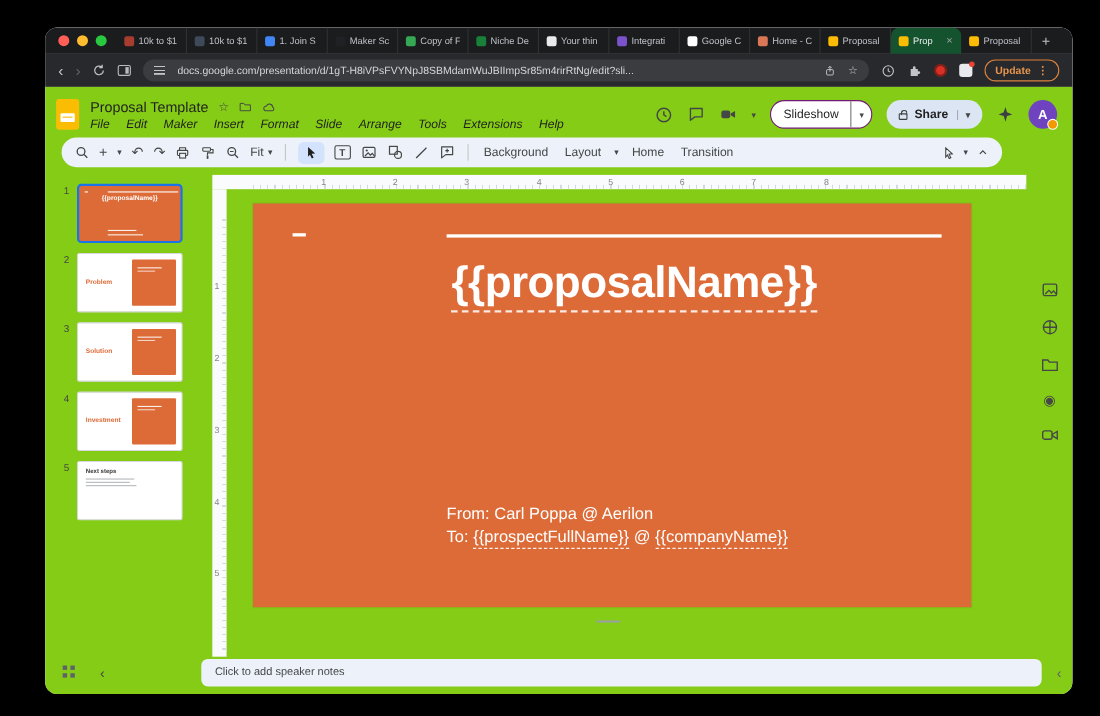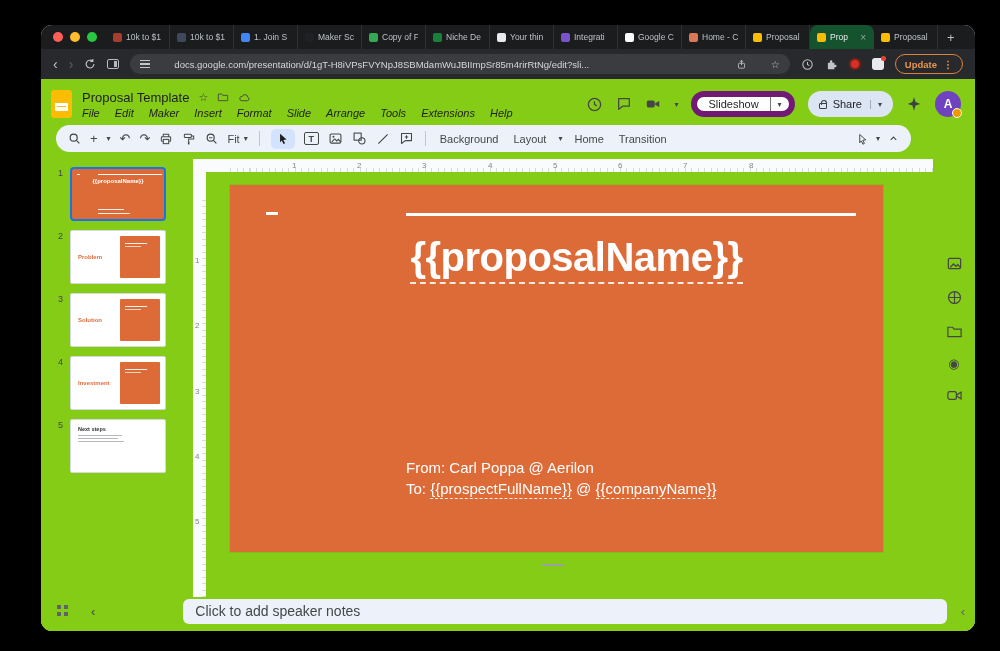--- a/index.html
+++ b/index.html
@@ -23,21 +23,21 @@
   .tab-label { overflow:hidden; white-space:nowrap; flex:1; }
   .tab-close { font-size:10px; color:#9aa0a6; flex:none; }
   .newtab { display:flex; align-items:center; padding:0 9px; color:#bdc1c6; font-size:13px; }
 
   
   .urlrow { height:30px; background:#28292c; display:flex; align-items:center; padding:0 12px; gap:11px; flex:none; }
   .nav { font-size:14px; color:#c2c4c7; line-height:1; }
   .nav.fwd { color:#5f6266; }
   .panel-ico { width:12px; height:10px; border:1.2px solid #b9bbbe; border-radius:2px; position:relative; }
   .panel-ico::before { content:""; position:absolute; right:1.5px; top:1px; bottom:1px; width:3px; background:#b9bbbe; }
-  .urlpill { flex:1; display:flex; align-items:center; gap:24px; height:20px; background:#3a3c40;
+  .urlpill { flex:1; display:flex; align-items:center; gap:11px; height:20px; background:#3a3c40;
              border-radius:10px; padding:0 10px; min-width:0; }
   .tune { width:10px; height:8px; flex:none;
           background:linear-gradient(#c2c4c7 0 1.2px, transparent 1.2px 3.4px, #c2c4c7 3.4px 4.6px,
                      transparent 4.6px 6.8px, #c2c4c7 6.8px 8px); }
   .url-text { flex:1; font-size:9.5px; color:#d5d7da; white-space:nowrap; overflow:hidden; }
   .pill-star { color:#c2c4c7; font-size:10px; }
   .ext-dark { width:12px; height:12px; border-radius:3px; background:#e8eaed; position:relative; }
   .ext-dark::after { content:""; position:absolute; width:5px; height:5px; background:#ea4335; border-radius:50%; right:-2px; top:-2px; }
   .ext-red { width:12px; height:12px; border-radius:50%; background:#d93025; border:2.5px solid #7c2019; }
   .update-pill { display:flex; align-items:center; gap:6px; border:1.5px solid #d9823c; color:#e8954e;
@@ -51,26 +51,26 @@
   .slides-logo .logo-band { position:absolute; left:4px; right:4px; top:13px; height:8px; background:#fff; border-radius:1px; }
   .slides-logo .logo-band::after { content:""; position:absolute; left:2px; right:2px; top:2.5px; height:1.5px; background:#fbbc04; }
   .header-center { flex:1; display:flex; flex-direction:column; gap:2px; min-width:0; }
   .title-row { display:flex; align-items:center; gap:9px; font-size:13px; color:#1f1f1f; }
   .hicon { color:#444746; font-size:11px; display:flex; align-items:center; }
   .menu-row { display:flex; gap:15px; font-size:11px; color:#1f1f1f; }
   .menu-row span { cursor:default;font-style:italic; }
   .header-right { display:flex; align-items:center; gap:13px; }
   .hr-ico { display:flex; align-items:center; color:#444746; }
   .dd { font-size:8px; color:#444746; }
-  .slideshow-btn { display:flex; align-items:center; height:26px; border:6px solid #701a75; border-radius:13px;
+  .slideshow-btn { display:flex; align-items:center; height:26px; border:1px solid #701a75; border-radius:13px;
                    overflow:hidden; font-size:11px; color:#1f1f1f; background:#fff; }
   .ss-main { padding:0 11px; display:flex; align-items:center; height:100%; border-right:1px solid #747775; }
   .ss-arrow { padding:0 7px; display:flex; align-items:center; height:100%; }
   .share-btn { display:flex; align-items:center; gap:6px; height:26px; background:#dce5f3; border-radius:13px;
-               padding:0 11px; font-size:11px; color:#1f1f1f; font-weight:normal; }
+               padding:0 11px; font-size:11px; color:#1f1f1f; font-weight:bold; }
   .lock { width:8px; height:6px; border:1.2px solid #3c4043; border-radius:1px; position:relative; margin-top:3px; }
   .lock::before { content:""; position:absolute; left:1px; top:-4px; width:4px; height:4px;
                   border:1.2px solid #3c4043; border-bottom:none; border-radius:3px 3px 0 0; }
   .share-dd { border-left:1px solid rgba(0,0,0,.25); padding-left:7px; margin-left:2px; display:flex; align-items:center; }
   .avatar { width:26px; height:26px; border-radius:50%; background:#6f43c0; color:#fff; font-size:12px; font-weight:bold;
             display:flex; align-items:center; justify-content:center; position:relative; }
   .avatar::after { content:""; position:absolute; width:8px; height:8px; background:#f29900; border-radius:50%;
                    right:-1px; bottom:-1px; border:1.5px solid #f9fbfd; }
 
   
@@ -132,21 +132,21 @@
 
   .rail { width:42px; flex:none; display:flex; flex-direction:column; align-items:center; padding-top:96px; gap:17px; color:#444746; }
   .rail-glyph { font-size:13px; color:#444746; line-height:1; }
 
   
   .notes-row { height:34px; display:flex; align-items:center; padding:0 10px 6px 16px; flex:none; }
   .grid-icon { width:4px; height:4px; background:#5f6368; box-shadow:7px 0 #5f6368, 0 7px #5f6368, 7px 7px #5f6368;
                margin:-4px 8px 4px 0; }
   .notes-chev { margin-left:22px; color:#444746; font-size:13px; }
   .notes-bar { margin-left:88px; flex:1; height:25px; background:#edf2fa; border-radius:6px;
-               display:flex; align-items:center; padding:0 12px; font-size:14px; color:#444746; }
+               display:flex; align-items:center; padding:0 12px; font-size:10px; color:#444746; }
   .end-chev { margin-left:14px; color:#5f6368; font-size:13px; }
 
   svg { display:block; }
 </style>
 </head>
 <body>
 
 <div class="stage">
  <div class="window">
 

